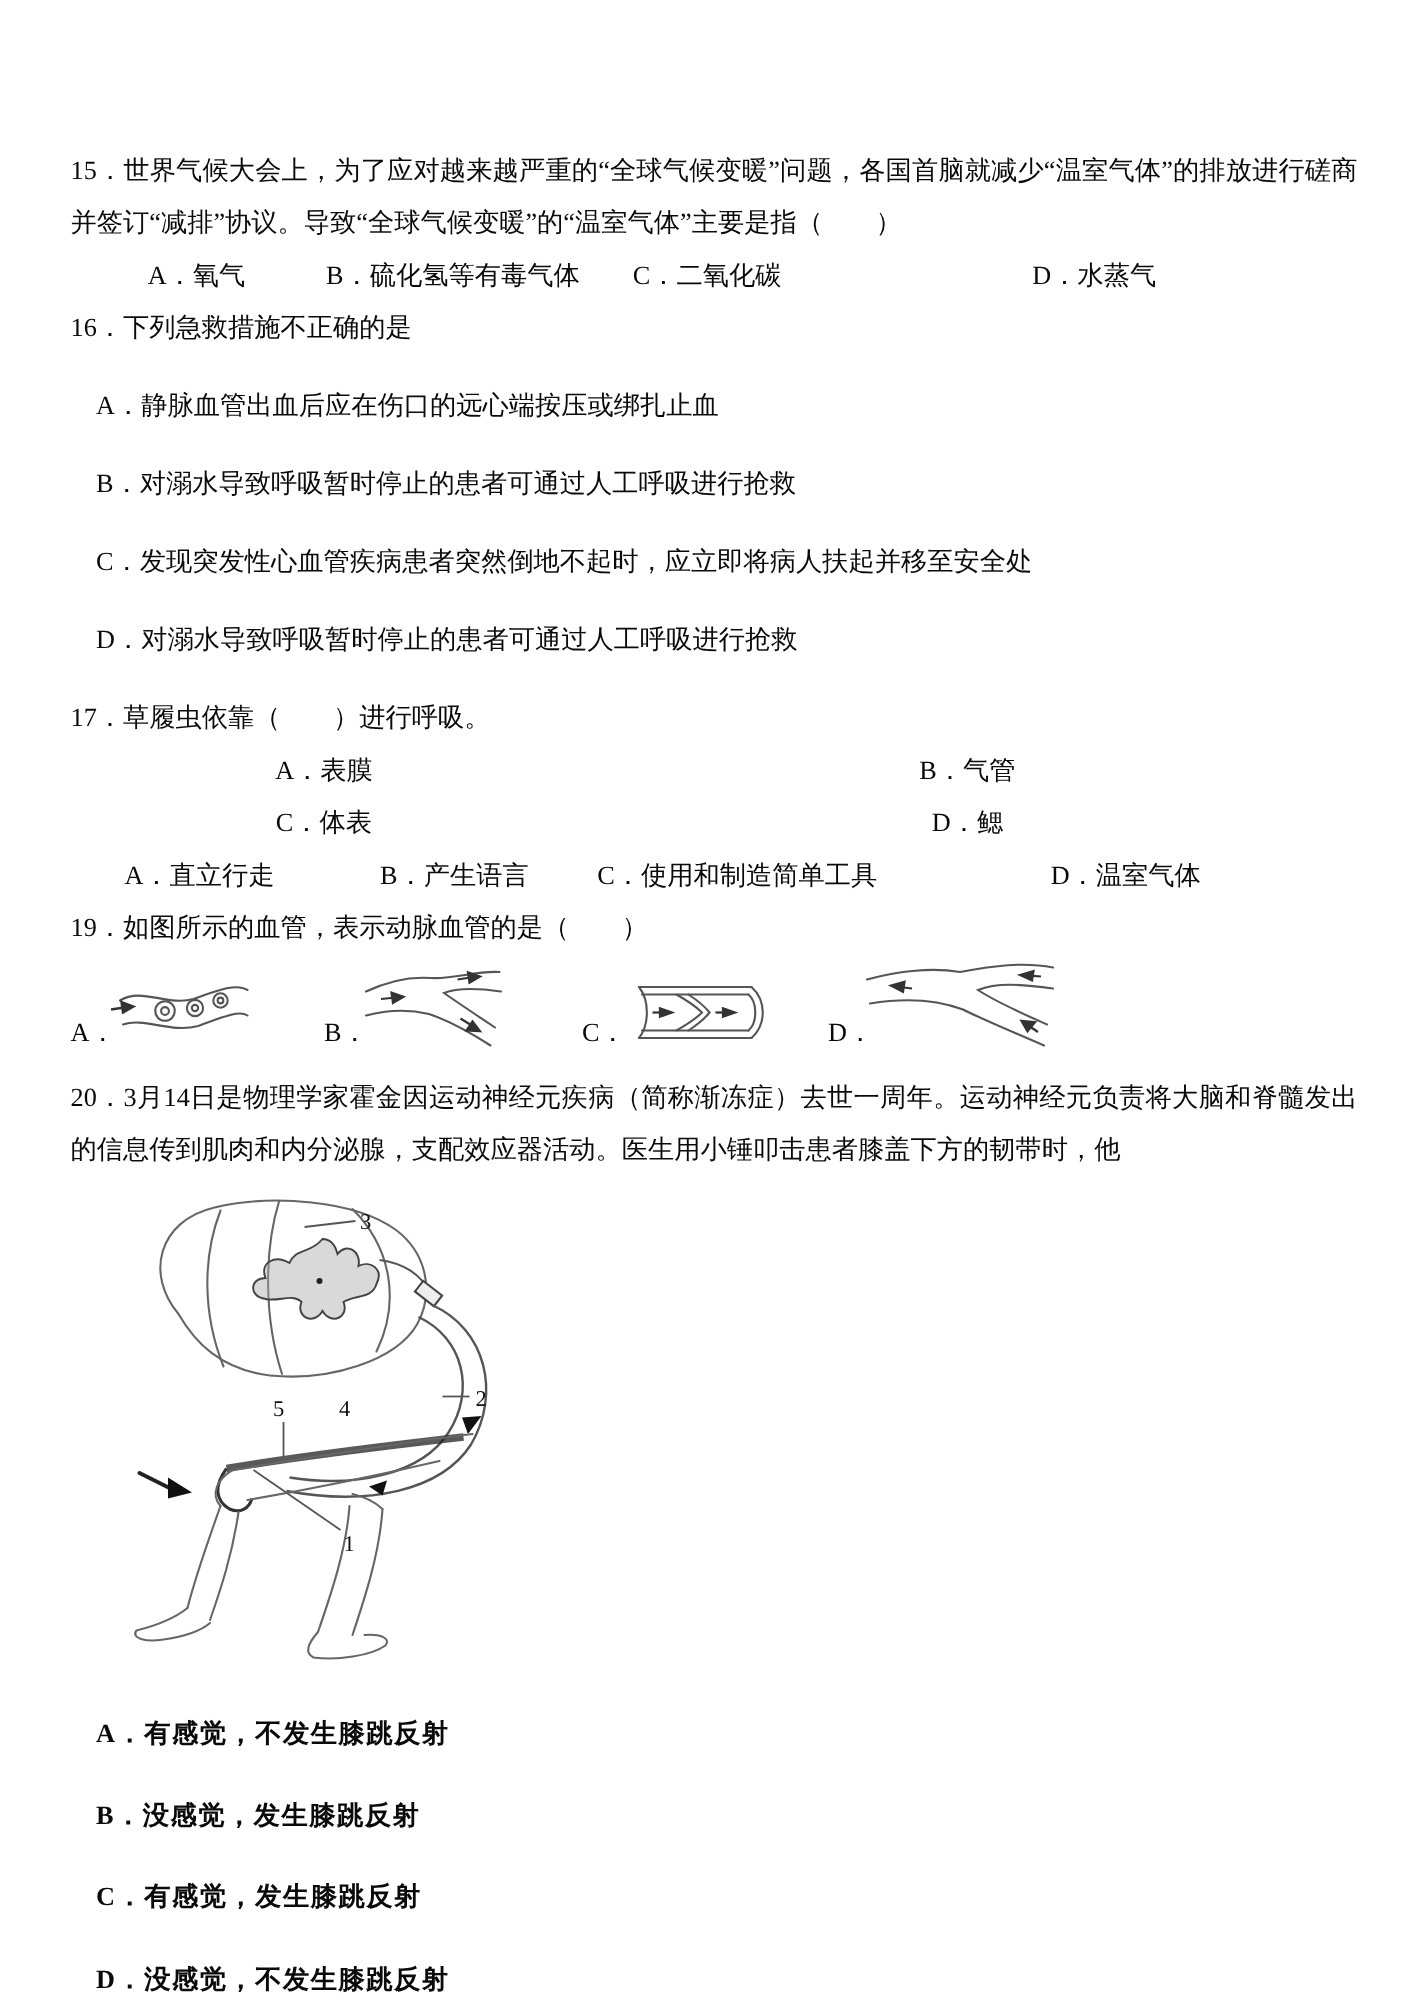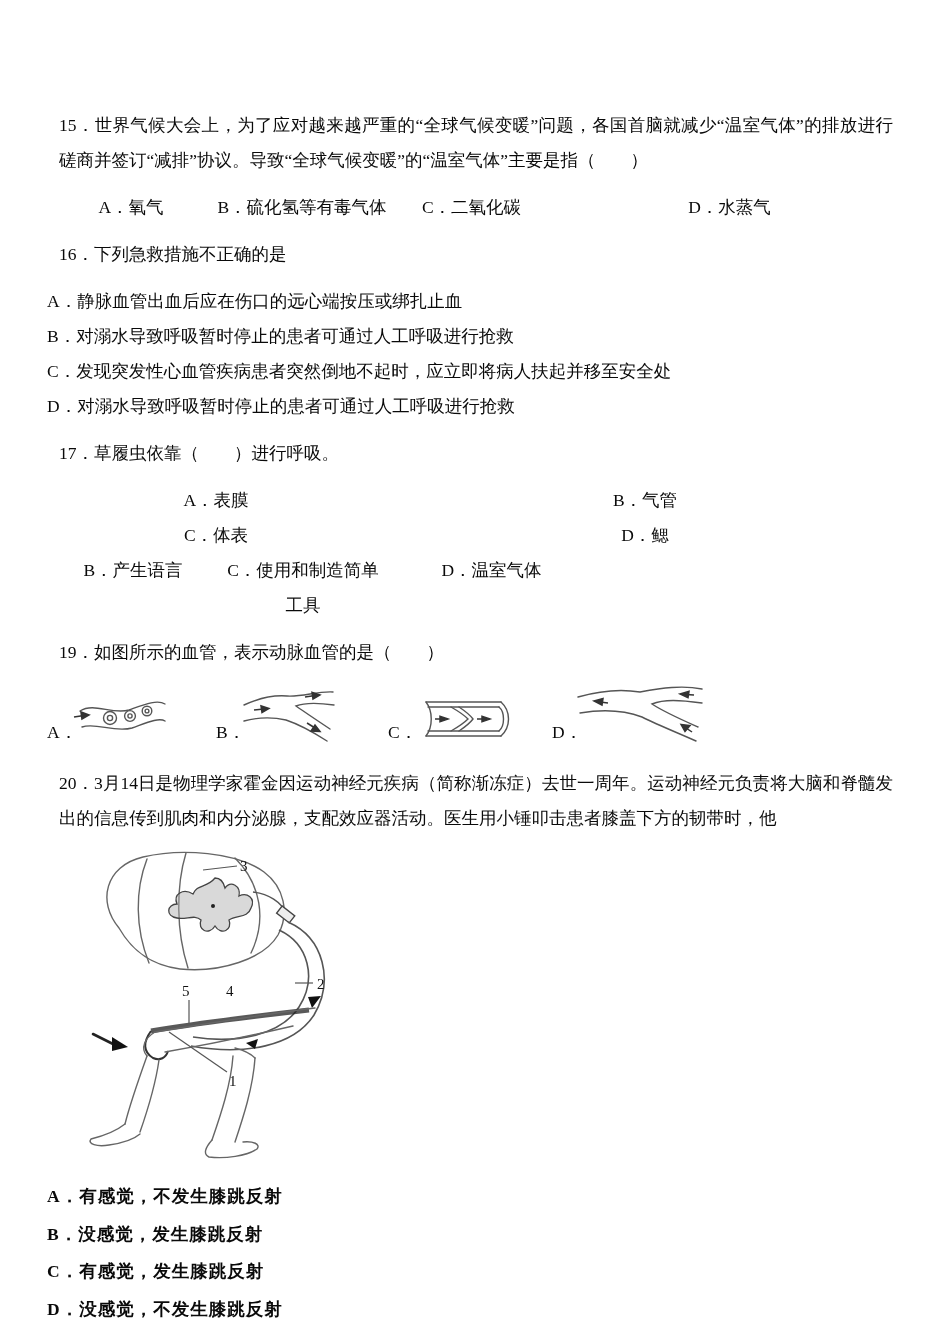--- a/index.html
+++ b/index.html
@@ -8,22 +8,22 @@
     font-family:"Liberation Serif","DejaVu Serif",serif;
     color:#0a0a0a;
   }
   .page{
     box-sizing:border-box;
     width:950px;height:1344px;
     padding:96px 45px 20px 47px;
     font-size:17.5px;
     line-height:2.0;
   }
-  .stem{margin:12px;text-align:justify;}
-  .opt-line{margin:0;}
+  .stem{margin:0;text-align:justify;}
+  .opt-line{margin:17px;}
   .opt-grid{display:grid;margin:0;text-align:center;}
   .row-q15{grid-template-columns:168px 174px 165px 1fr;}
   .row-q18{grid-template-columns:172px 168px 209px 1fr;}
   .grid-q17{grid-template-columns:338px 1fr;}
   .q19-figs{position:relative;height:72px;margin:2px 0 4px 0;}
   .q19-figs .abs{position:absolute;}
   .vessel-svg{display:block;}
   .reflex-wrap{margin:14px 0 6px 38px;}
   .q20-options{line-height:2.15;font-weight:bold;letter-spacing:1px;}
   svg{overflow:visible;}
@@ -57,20 +57,21 @@
     <div class="opt-grid grid-q17">
       <span>A．表膜</span>
       <span>B．气管</span>
       <span>C．体表</span>
       <span>D．鳃</span>
     </div>
   </section>
 
   <section>
     <div class="opt-grid row-q18">
+      <span>A．直立行走</span>
       <span>B．产生语言</span>
       <span>C．使用和制造简单工具</span>
       <span>D．温室气体</span>
     </div>
   </section>
 
   <section>
     <p class="stem">19．如图所示的血管，表示动脉血管的是（　　）</p>
     <div class="q19-figs">
 

